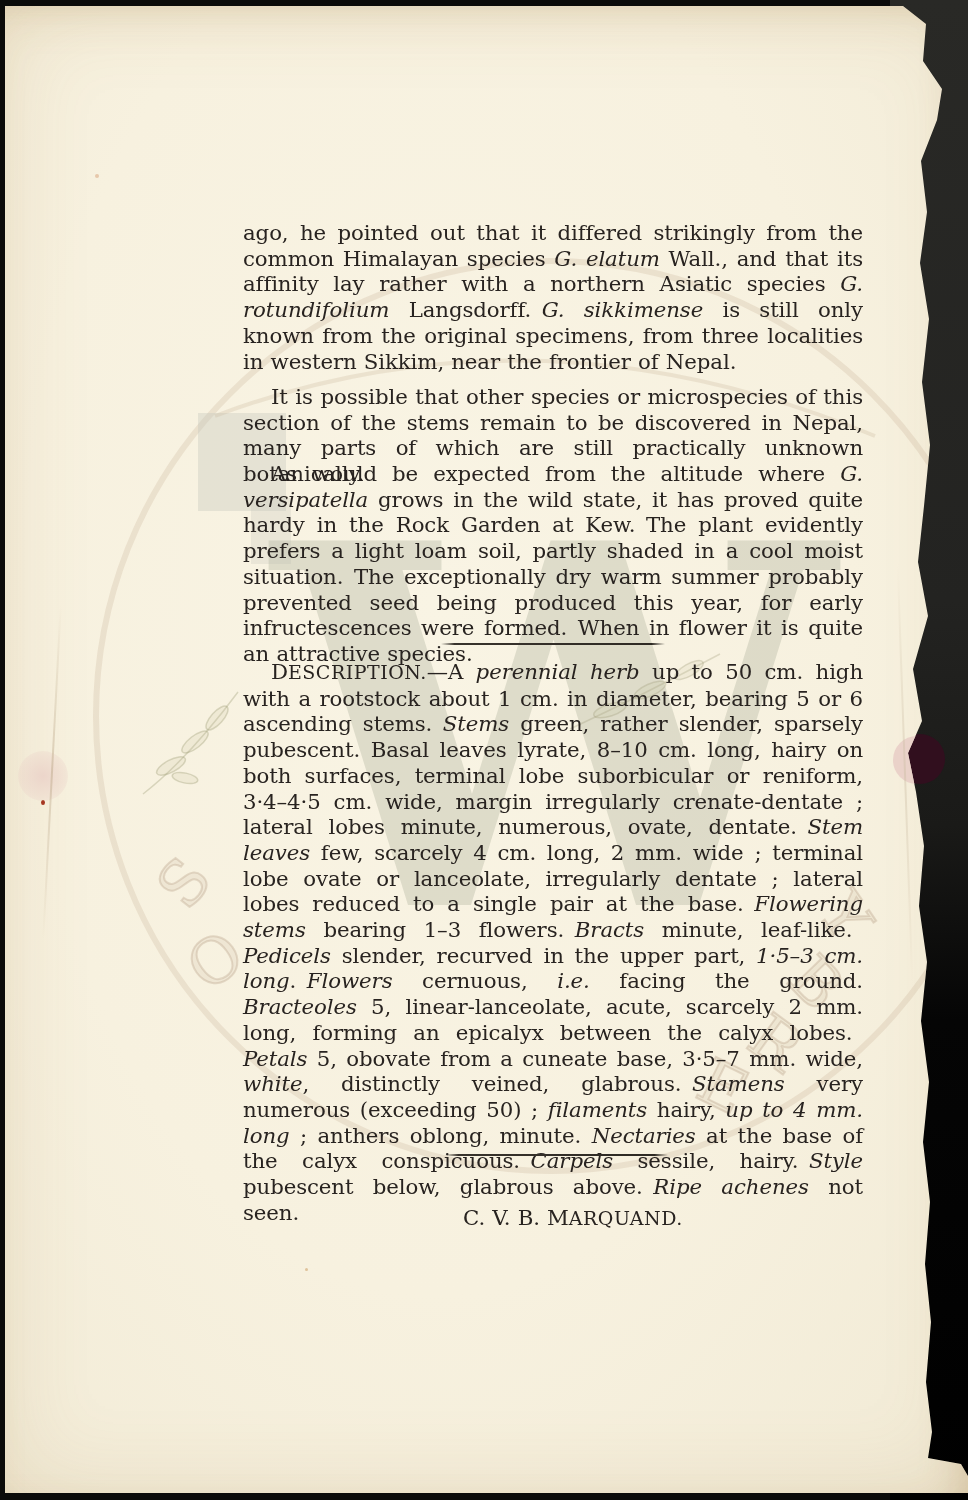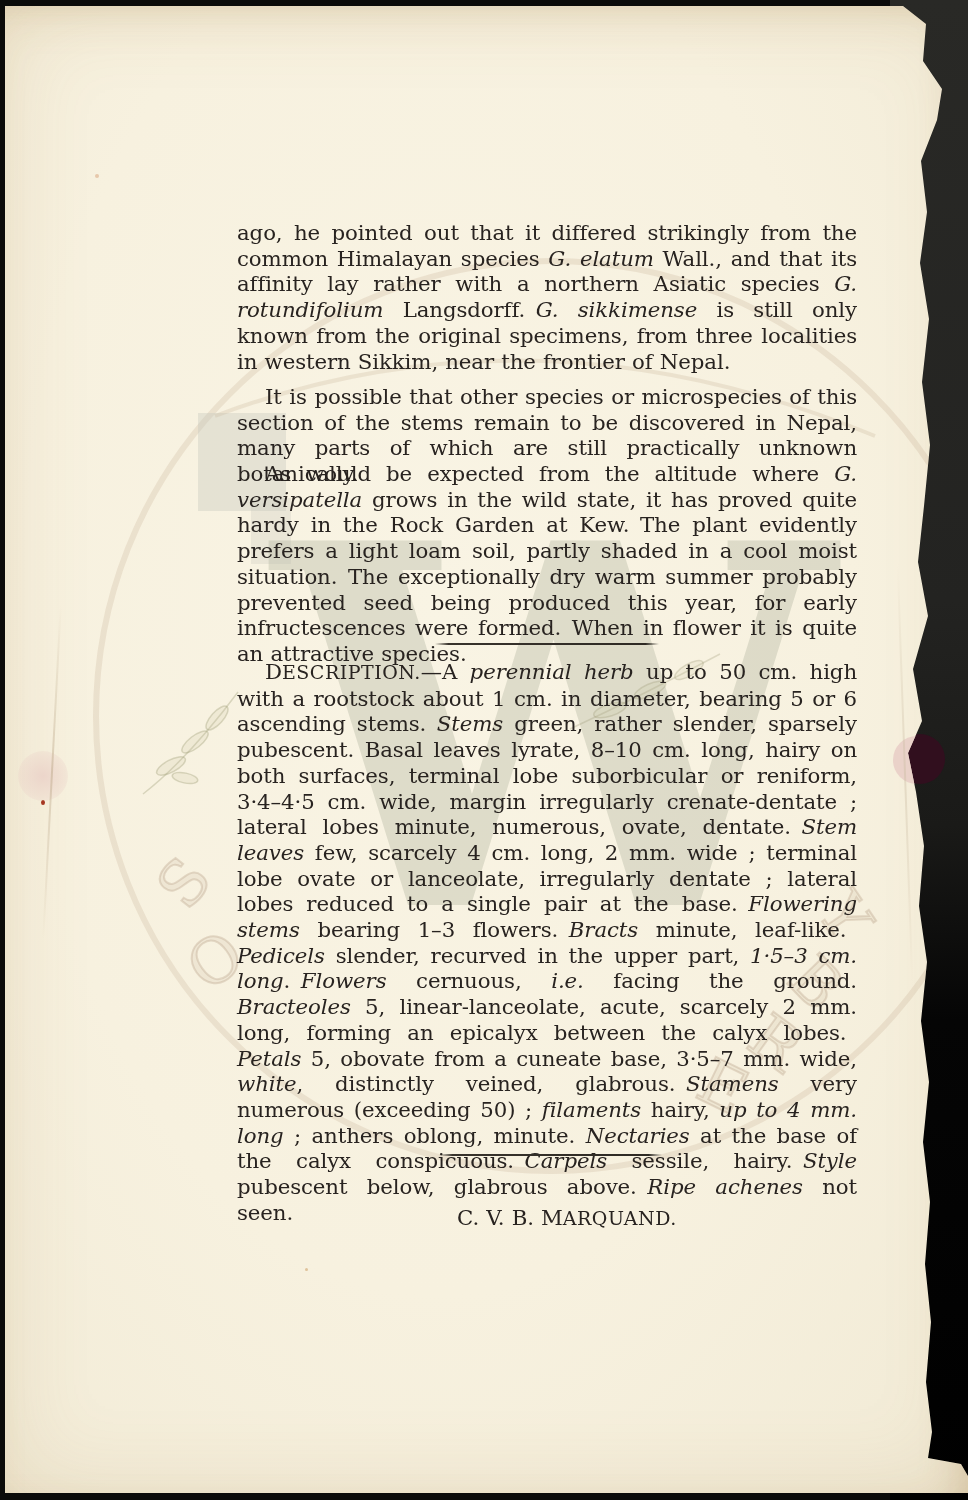--- a/index.html
+++ b/index.html
@@ -37,21 +37,21 @@
         background:radial-gradient(circle,rgba(233,205,197,.75) 0%,rgba(233,205,197,.35) 60%,rgba(233,205,197,0) 100%);}
   .speck-red{left:36px;top:794px;width:4px;height:5px;border-radius:50%;background:#a63722;}
   .dot-right{left:888px;top:730px;width:48px;height:48px;border-radius:50%;background:#e7cdc6;opacity:.85;}
   .crease-l{left:46px;top:598px;width:2px;height:336px;transform:rotate(3deg);
         background:linear-gradient(180deg,rgba(190,170,140,0),rgba(190,170,140,.5),rgba(190,170,140,0));}
   .crease-r{left:899px;top:556px;width:2px;height:424px;transform:rotate(-2deg);
         background:linear-gradient(180deg,rgba(205,190,165,0),rgba(205,190,165,.45),rgba(205,190,165,0));}
   .speck1{left:300px;top:1262px;width:3px;height:3px;border-radius:50%;background:rgba(200,150,90,.5);}
   .speck2{left:90px;top:168px;width:4px;height:4px;border-radius:50%;background:rgba(215,160,120,.5);}
   
-  #text-column{position:absolute;left:232px;top:214px;width:620px;height:1260px;
+  #text-column{position:absolute;left:238px;top:214px;width:620px;height:1260px;
         color:#282320;font-size:21.3px;line-height:25.7px;letter-spacing:-0.1px;word-spacing:.5px;}
   .para{position:absolute;left:0;width:620px;text-align:justify;}
   .para.indent{text-indent:28px;}
   .para.right{text-align:left;left:auto;right:0;width:400px;}
   .i{font-style:italic;}
   .sc{font-size:19px;letter-spacing:.5px;}
   .divider{position:absolute;height:2px;
         background:linear-gradient(90deg,rgba(56,51,44,0),#38332c 6%,#2e2a24 94%,rgba(56,51,44,0));}
   .b-p1{top:0px}.b-p2{top:164px}.b-p3{top:241px}
   .b-d1{top:423px;left:198px;width:224px}

